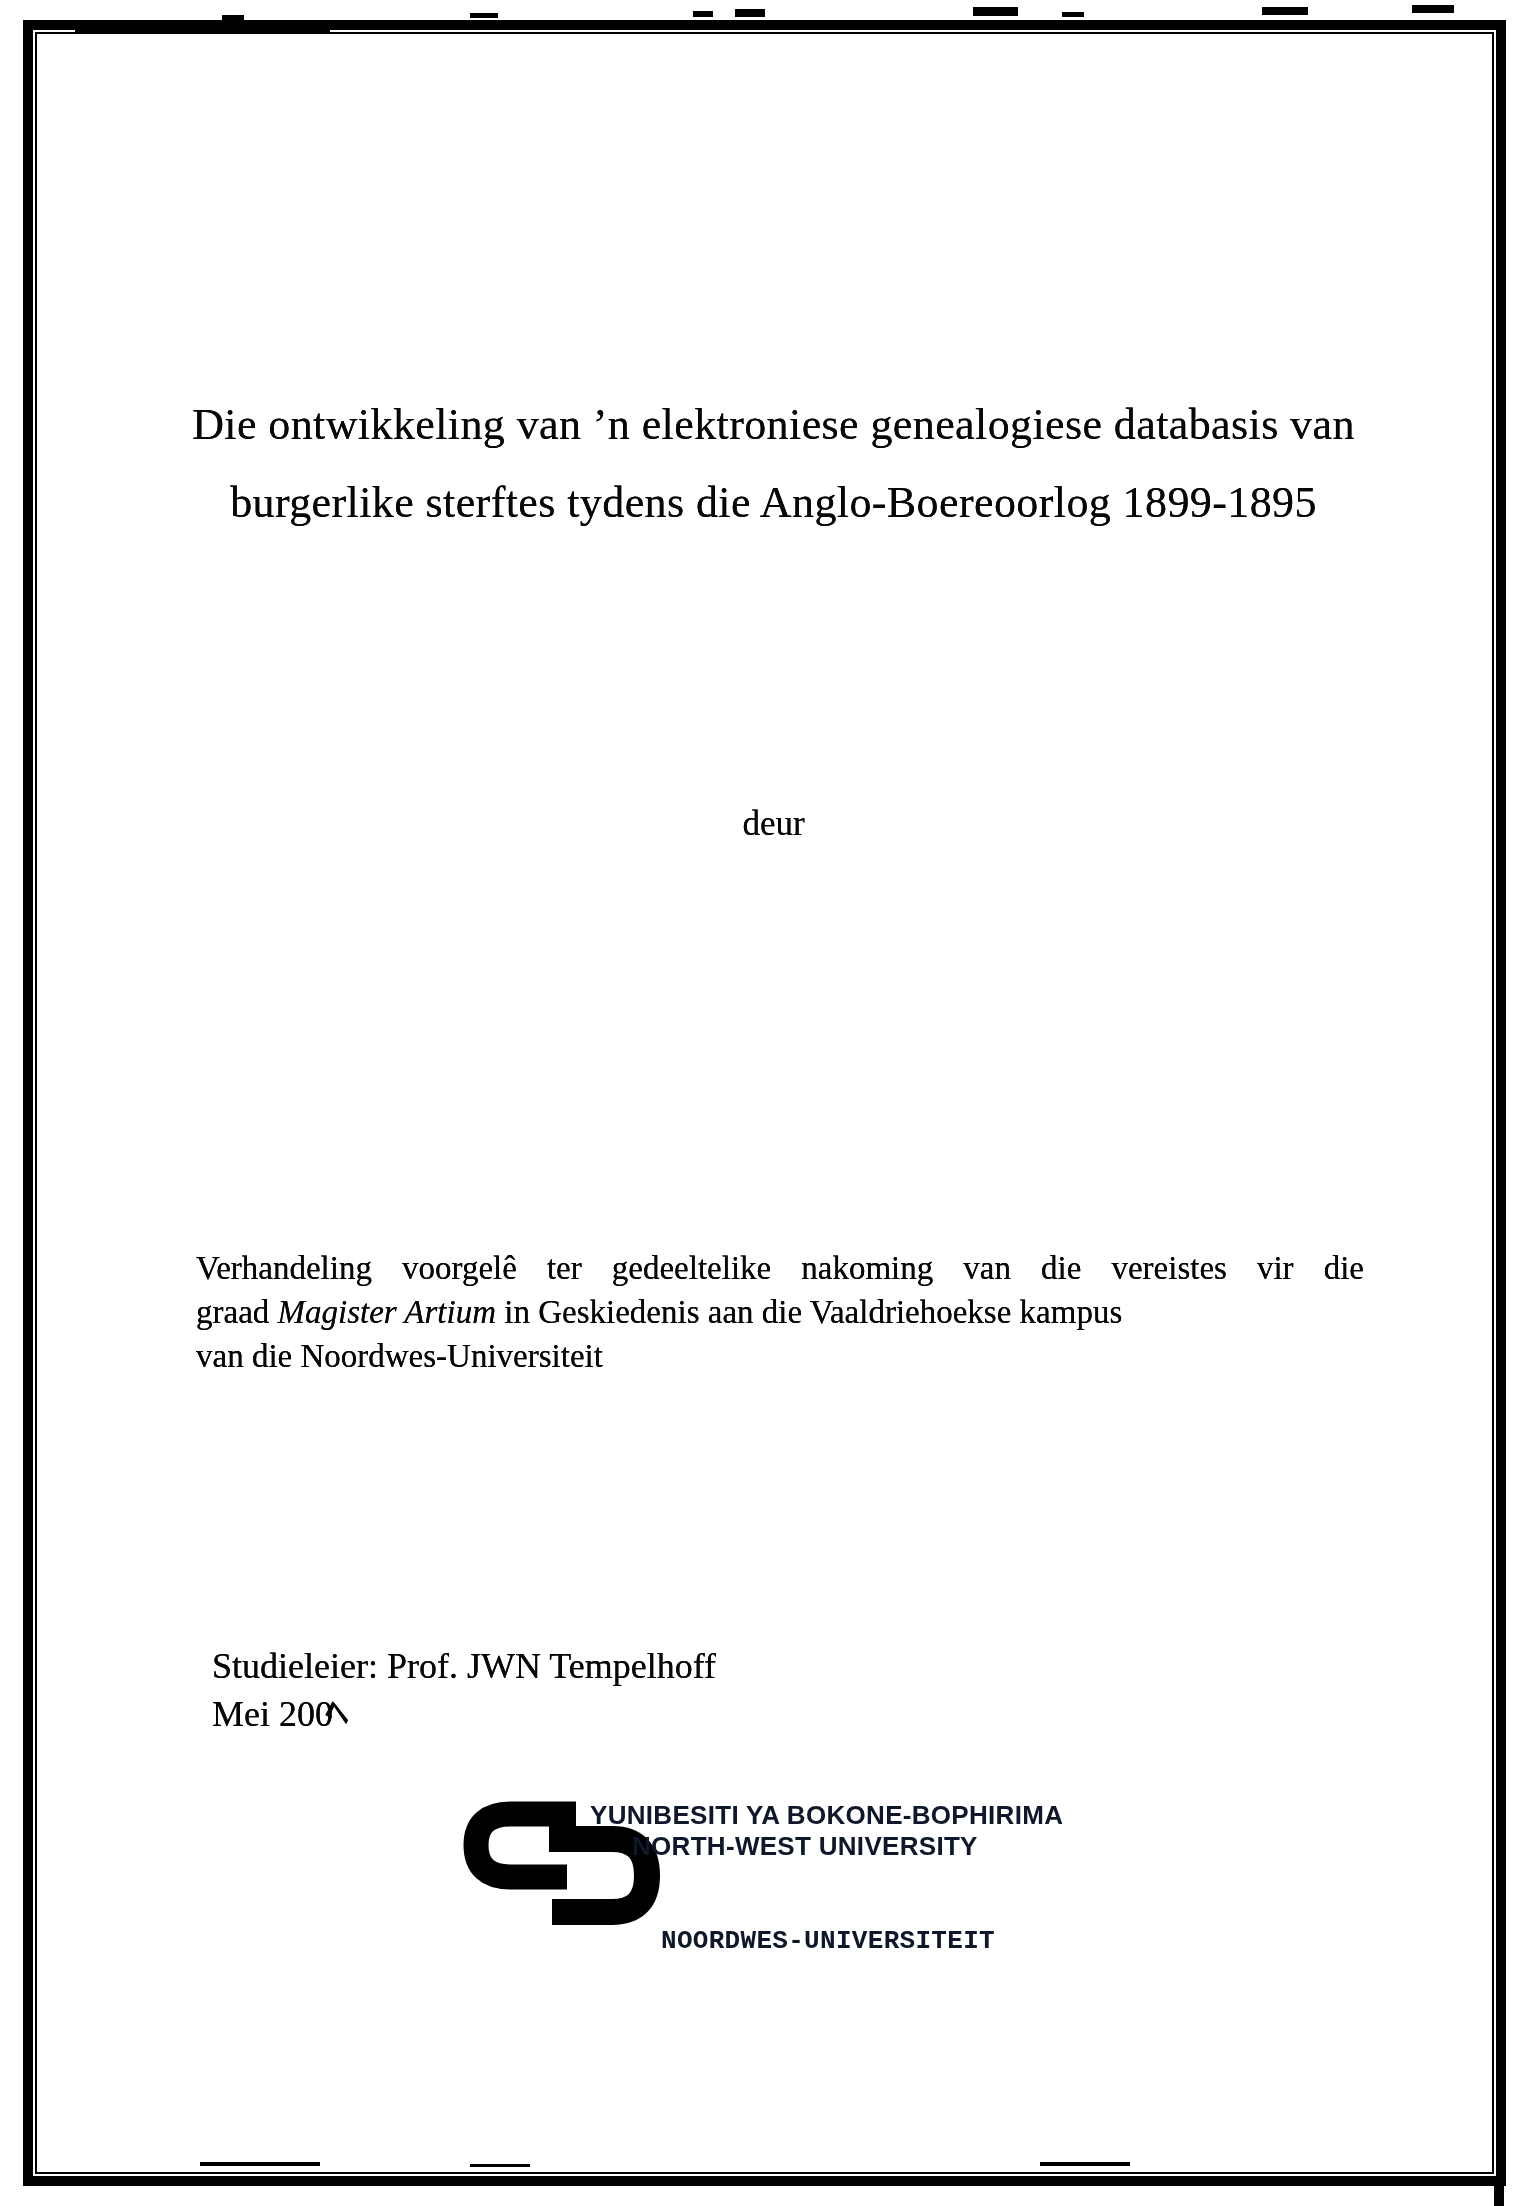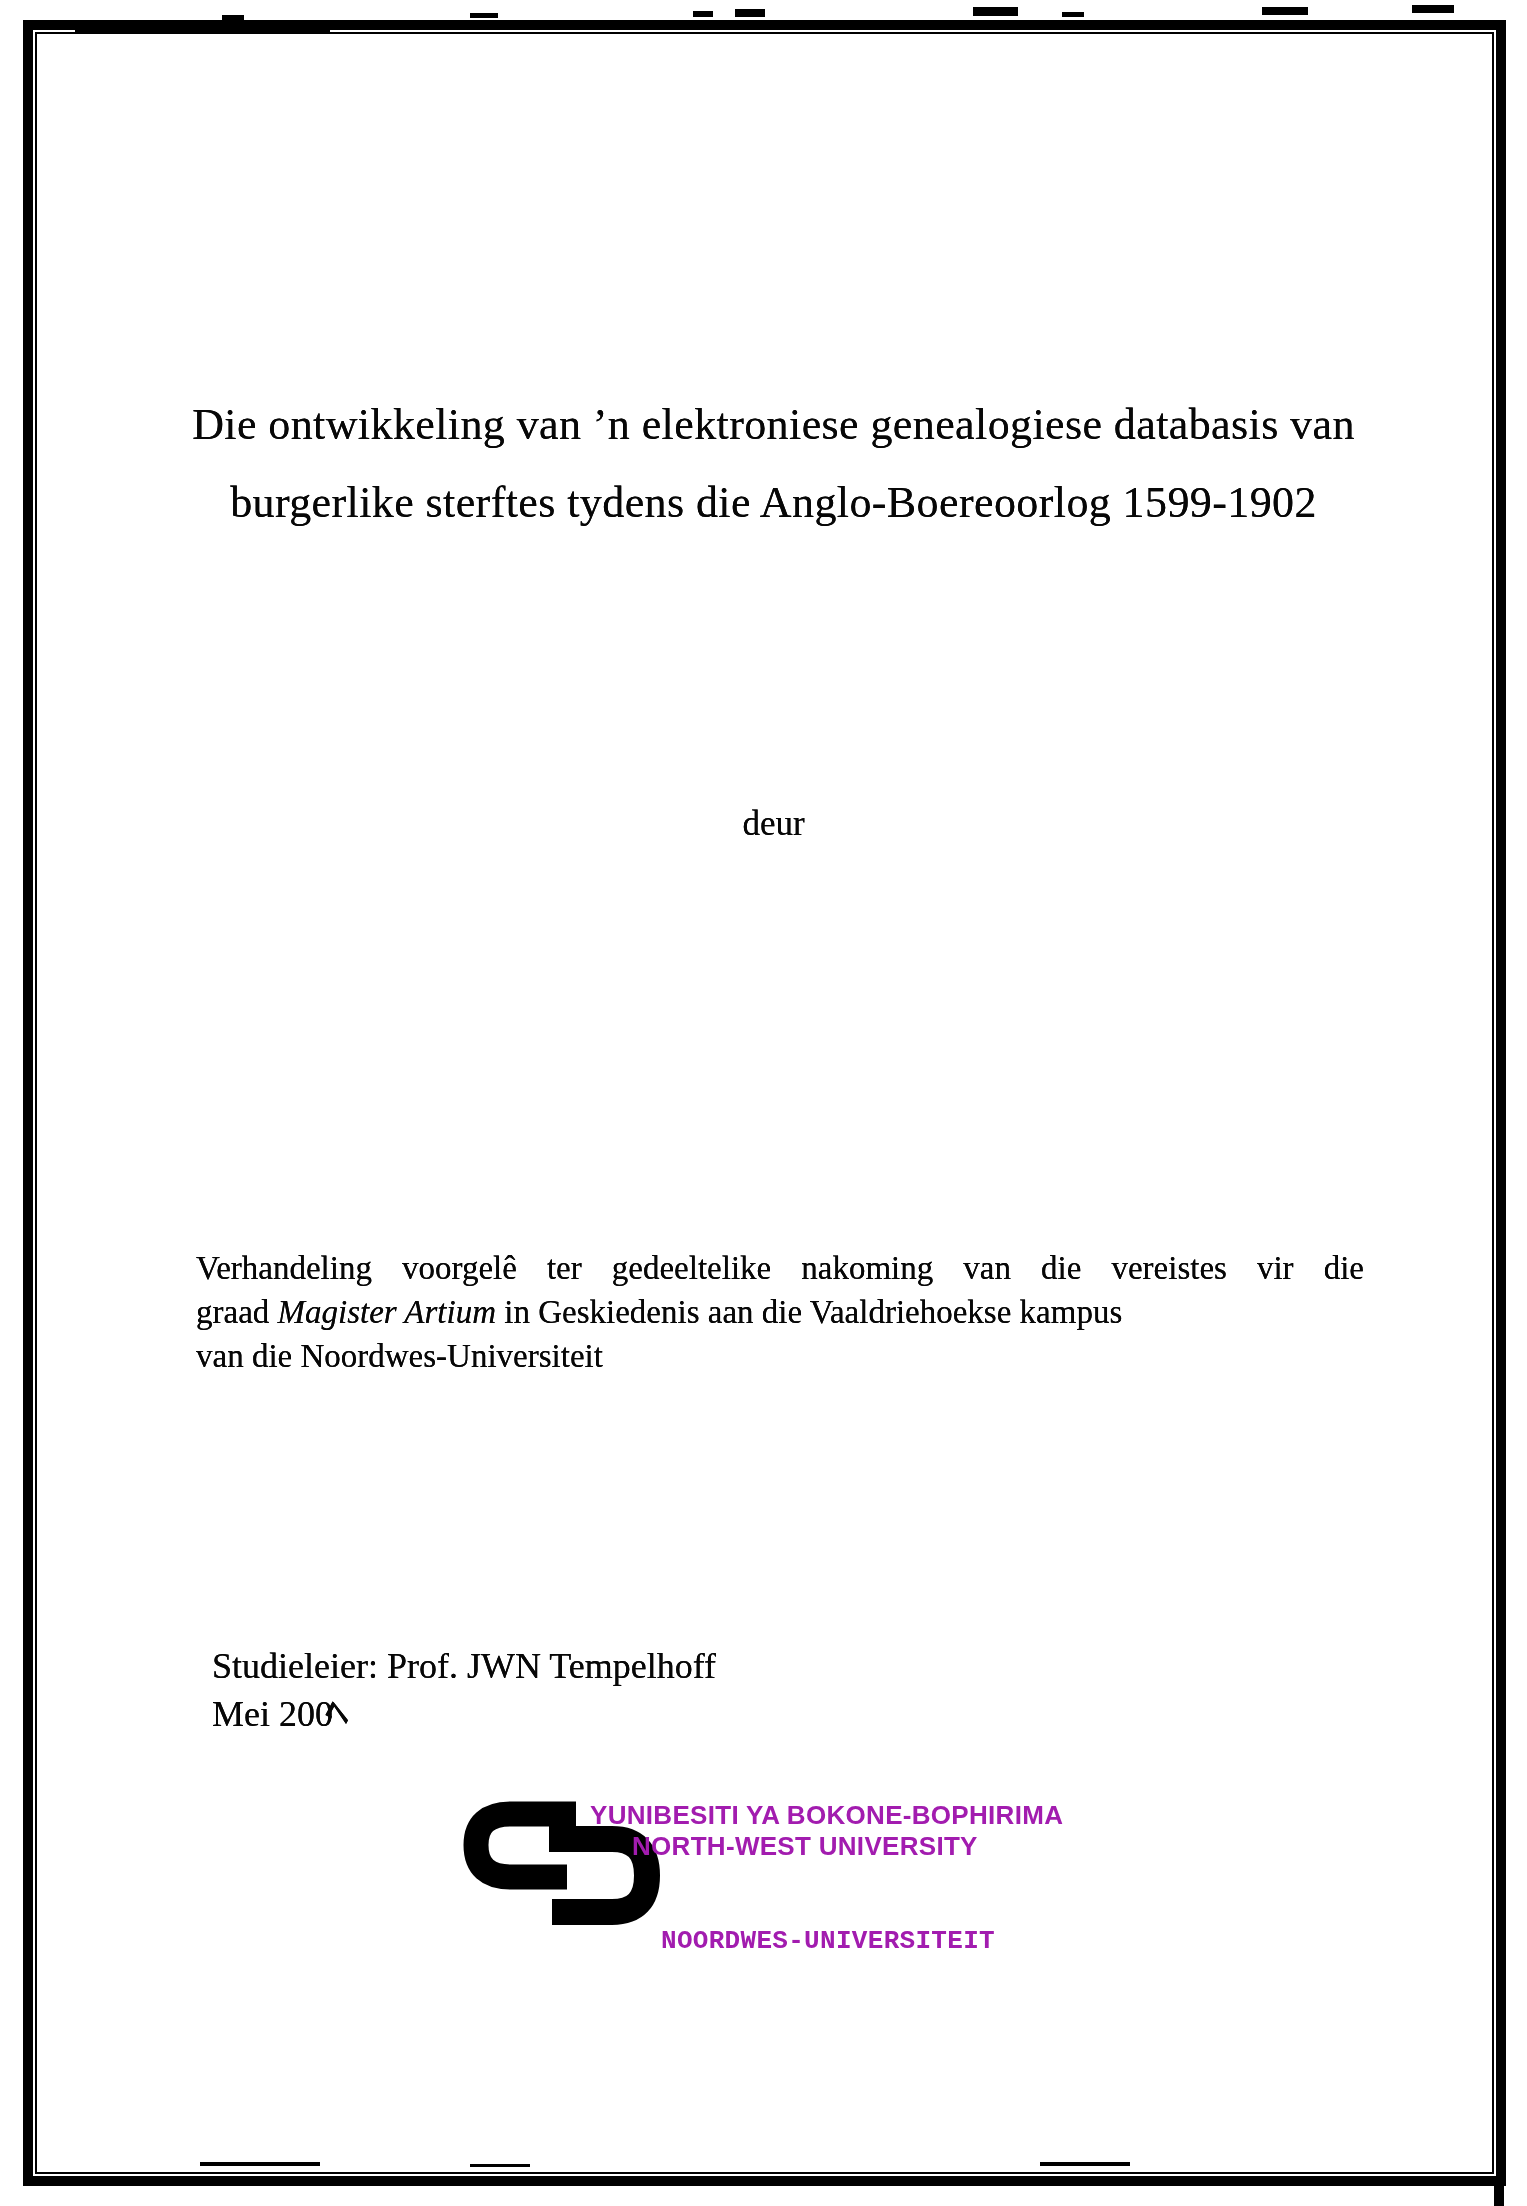--- a/index.html
+++ b/index.html
@@ -50,21 +50,21 @@
     transform-origin:55% 55%;
     font-weight:700;
   }
 
   
   .logo-mark{ position:absolute; left:463px; top:1801px; }
   .logo-line{
     position:absolute;
     font-family:"Liberation Sans","DejaVu Sans",sans-serif;
     font-weight:700; font-size:26px; letter-spacing:0.3px;
-    color:#a21caf;
+    color:#0f172a;
   }
   .logo-l1{ left:590px; top:1800px; }
   .logo-l2{ left:632px; top:1831px; }
   .logo-l3{ left:661px; top:1926px;font-family:Liberation Mono, monospace; }
 </style>
 </head>
 <body>
 
 <div class="page">
 
@@ -81,21 +81,21 @@
   <div class="noise" style="left:1062px;top:12px;width:22px;height:5px;"></div>
   <div class="noise" style="left:1262px;top:7px;width:46px;height:8px;"></div>
   <div class="noise" style="left:1412px;top:5px;width:42px;height:8px;"></div>
   <div class="noise" style="left:200px;top:2162px;width:120px;height:4px;"></div>
   <div class="noise" style="left:470px;top:2164px;width:60px;height:3px;"></div>
   <div class="noise" style="left:1040px;top:2162px;width:90px;height:4px;"></div>
   <div class="noise" style="left:1494px;top:2186px;width:10px;height:20px;"></div>
 
   <div class="centered title scan-text">
     <div>Die ontwikkeling van ’n elektroniese genealogiese databasis van</div>
-    <div>burgerlike sterftes tydens die Anglo-Boereoorlog 1599-1902</div>
+    <div>burgerlike sterftes tydens die Anglo-Boereoorlog 1899-1895</div>
   </div>
 
   <div class="centered byline scan-text">deur</div>
 
 
   <div class="statement scan-text">
     <div class="st-line1">Verhandeling voorgelê ter gedeeltelike nakoming van die vereistes vir die</div>
     <div class="st-line2"><span>graad </span><em>Magister Artium</em><span> in Geskiedenis aan die Vaaldriehoekse kampus</span></div>
     <div class="st-line3">van die Noordwes-Universiteit</div>
   </div>

